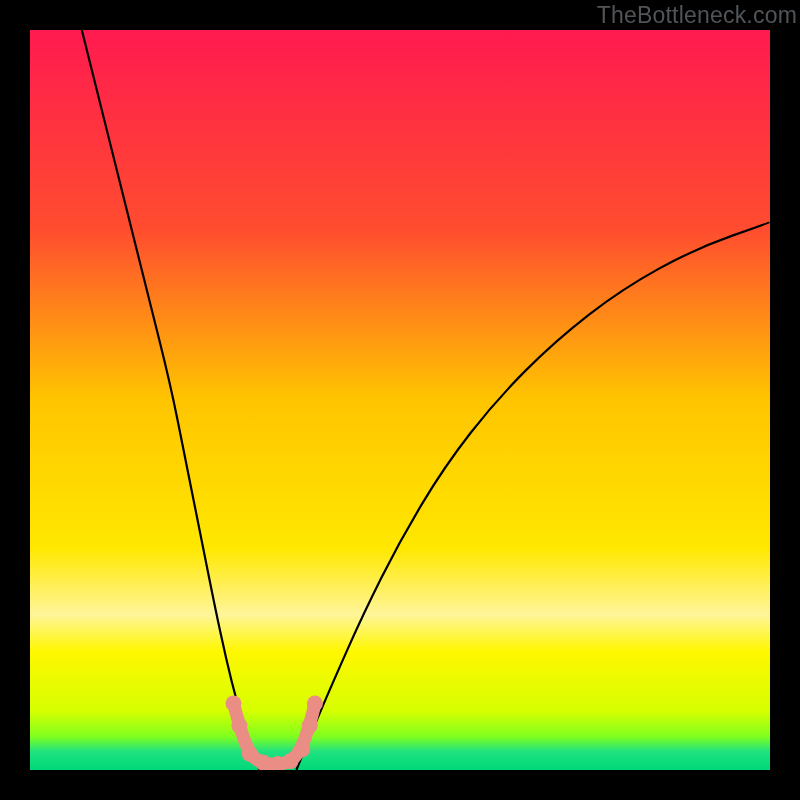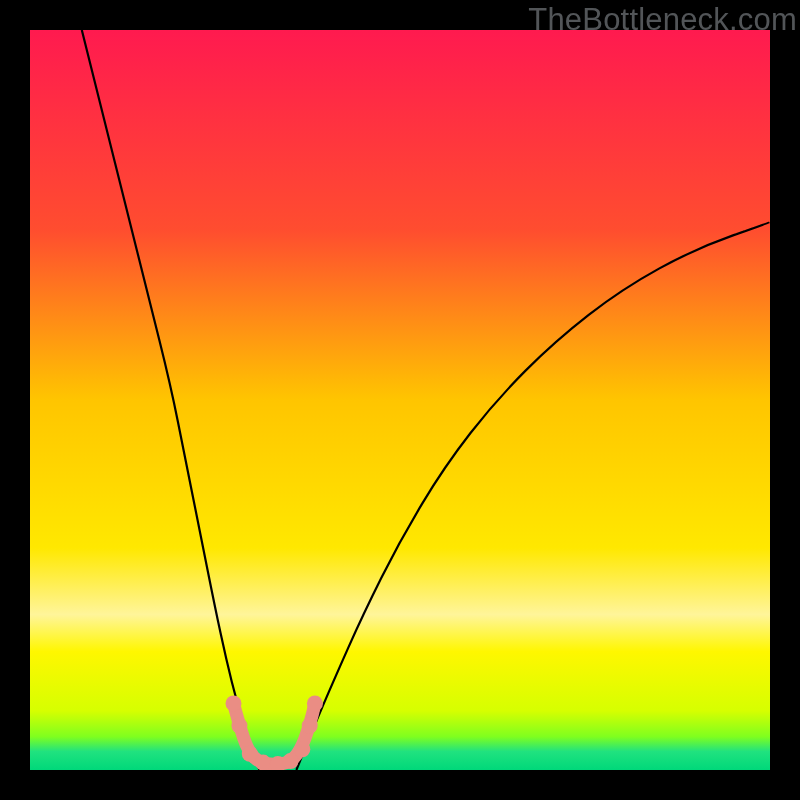--- a/index.html
+++ b/index.html
@@ -24,21 +24,21 @@
     left: 0;
     top: 0;
     width: 740px;
     height: 740px;
   }
   .watermark {
     position: absolute;
     right: 3px;
     top: 2px;
     color: #525558;
-    font-size: 31px;
+    font-size: 23px;
     font-weight: 500;
     letter-spacing: 0.2px;
     font-family: Arial, Helvetica, sans-serif;
   }
   svg {
     display: block;
   }
 </style>
 </head>
 <body>

